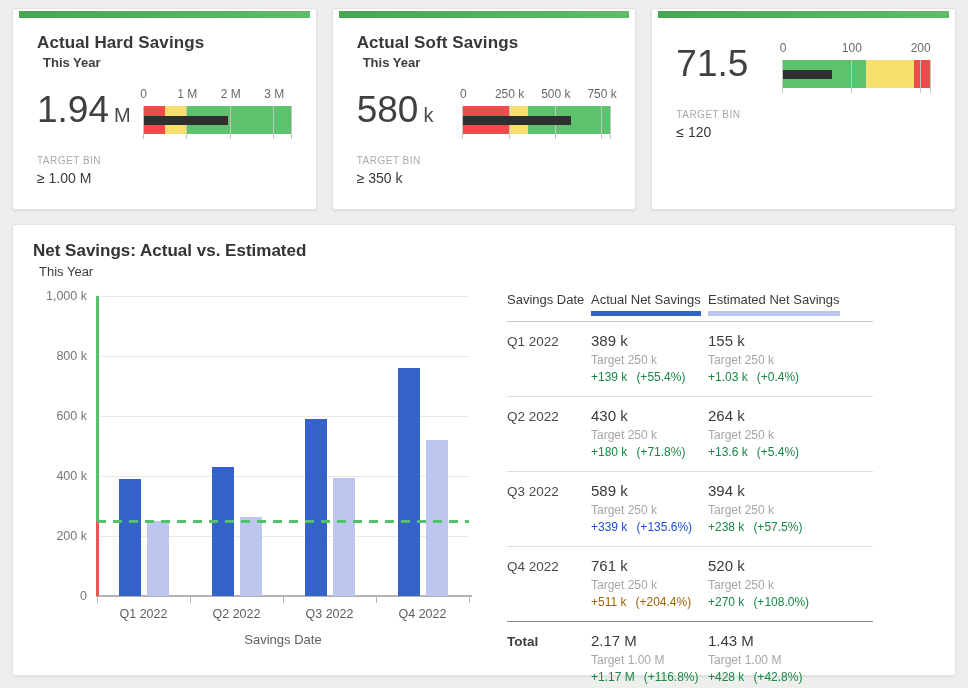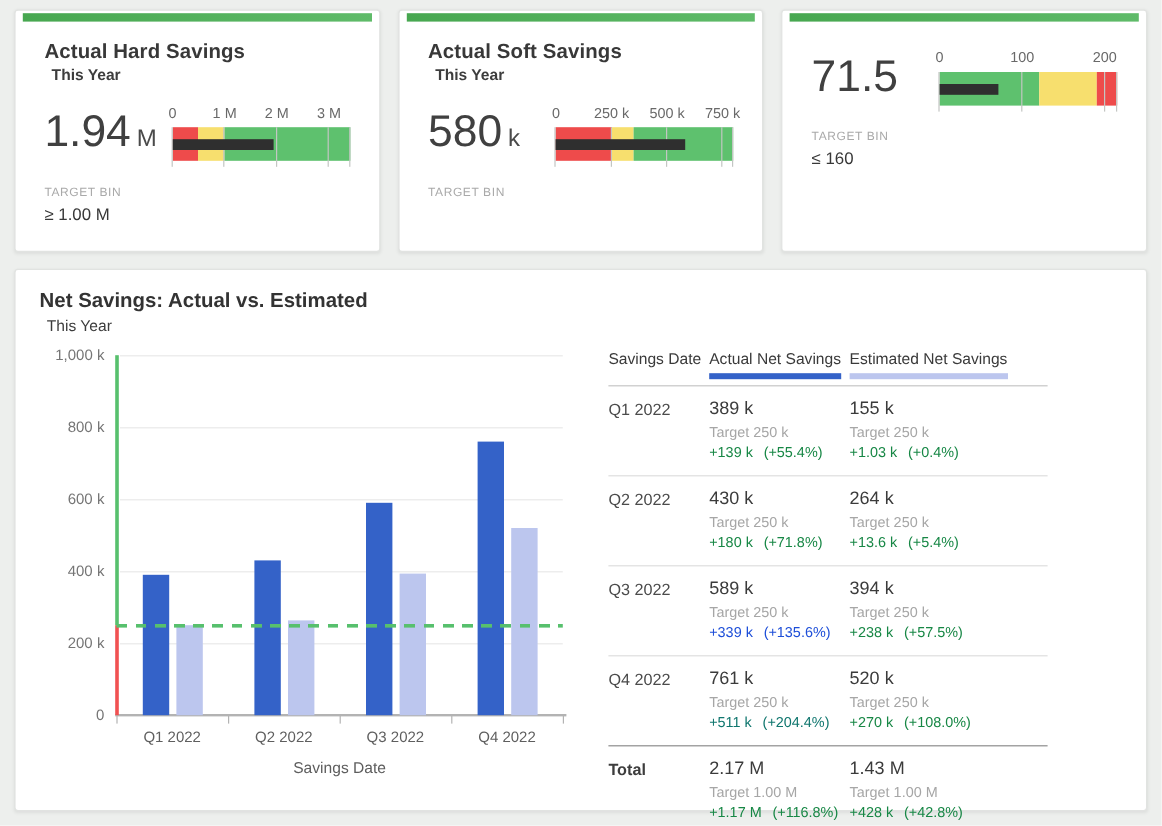--- a/index.html
+++ b/index.html
@@ -128,20 +128,21 @@
               <div class="bullet-tickline" style="left: calc(0% - 1px);"></div>
               <div class="bullet-tickline" style="left: calc(31.25% - 1px);"></div>
               <div class="bullet-tickline" style="left: calc(62.5% - 1px);"></div>
               <div class="bullet-tickline" style="left: calc(93.75% - 1px);"></div>
               <div class="bullet-tickline" style="left: calc(100% - 1px);"></div>
               <div class="bullet-measure" style="width: 72.5%; background: rgb(47, 47, 47);"></div>
             </div>
           </div>
       </div>
       <div class="target-bin-label">TARGET BIN</div>
+      <div class="target-bin-value">≥ 350 k</div>
     </section>
 
     <section class="card kpi-card">
       <div class="accent-strip" style="background: linear-gradient(90deg, rgb(71, 167, 80), rgb(95, 187, 105));"></div>
       <div class="kpi-subtitle"></div>
       <div class="kpi-body">
         <div class="kpi-value"><span>71.5</span><span class="unit"></span></div>
         <div class="bullet">
             <div class="bullet-labels">
               <span class="bullet-tick-label" style="left: 0%;">0</span>
@@ -154,21 +155,21 @@
               <div class="bullet-zone" style="left: 88.3721%; width: 11.6279%; background: rgb(238, 75, 75);"></div>
               <div class="bullet-tickline" style="left: calc(0% - 1px);"></div>
               <div class="bullet-tickline" style="left: calc(46.5116% - 1px);"></div>
               <div class="bullet-tickline" style="left: calc(93.0233% - 1px);"></div>
               <div class="bullet-tickline" style="left: calc(100% - 1px);"></div>
               <div class="bullet-measure" style="width: 33.2558%; background: rgb(47, 47, 47);"></div>
             </div>
           </div>
       </div>
       <div class="target-bin-label">TARGET BIN</div>
-      <div class="target-bin-value">≤ 160</div>
+      <div class="target-bin-value">≤ 120</div>
     </section>
 
   </div>
 
   <section class="card main-panel">
     <h2 class="panel-title">Net Savings: Actual vs. Estimated</h2>
     <div class="panel-subtitle">This Year</div>
     <div class="panel-body">
       <div class="chart-wrap" id="barchart" style="width: 444px; height: 414px;">
           <div class="plot" style="left: 64px; top: 14px; width: 372px; height: 300px;">
@@ -250,21 +251,21 @@
               <div class="val">394 k</div>
               <div class="tgt">Target 250 k</div>
               <div class="chg" style="color: rgb(23, 135, 69);"><span>+238 k</span><span class="pct">(+57.5%)</span></div>
             </div>
           </div>
           <div class="trow drow" style="border-bottom: none;">
             <div class="tcell rlabel">Q4 2022</div>
             <div class="tcell dcell">
               <div class="val">761 k</div>
               <div class="tgt">Target 250 k</div>
-              <div class="chg" style="color: #0f766e;"><span>+511 k</span><span class="pct">(+204.4%)</span></div>
+              <div class="chg" style="color: #a16207;"><span>+511 k</span><span class="pct">(+204.4%)</span></div>
             </div>
             <div class="tcell dcell">
               <div class="val">520 k</div>
               <div class="tgt">Target 250 k</div>
               <div class="chg" style="color: rgb(23, 135, 69);"><span>+270 k</span><span class="pct">(+108.0%)</span></div>
             </div>
           </div>
           <div class="trow drow total">
             <div class="tcell rlabel">Total</div>
             <div class="tcell dcell">

